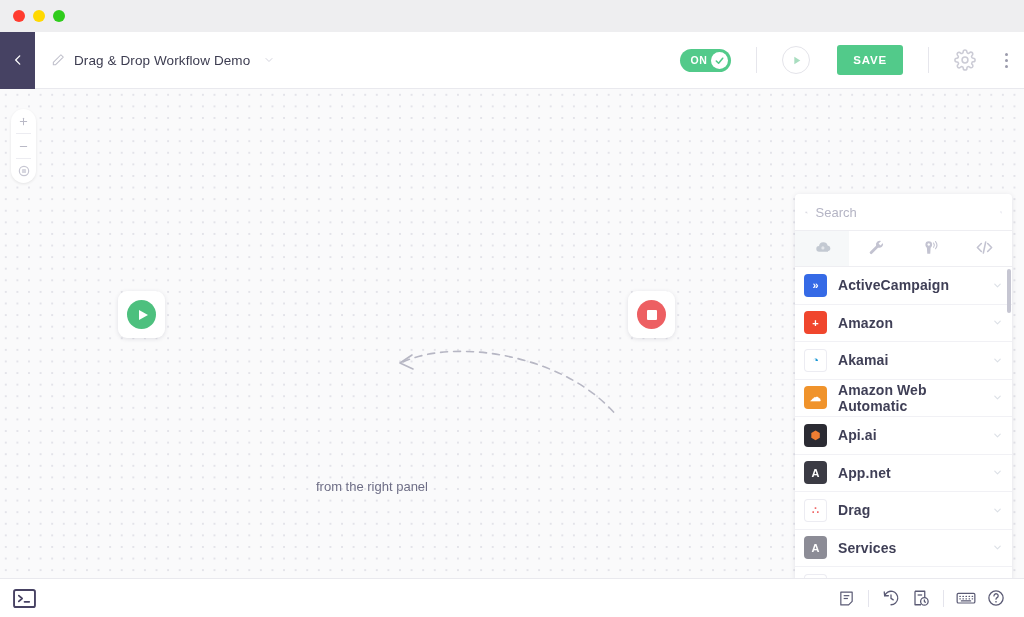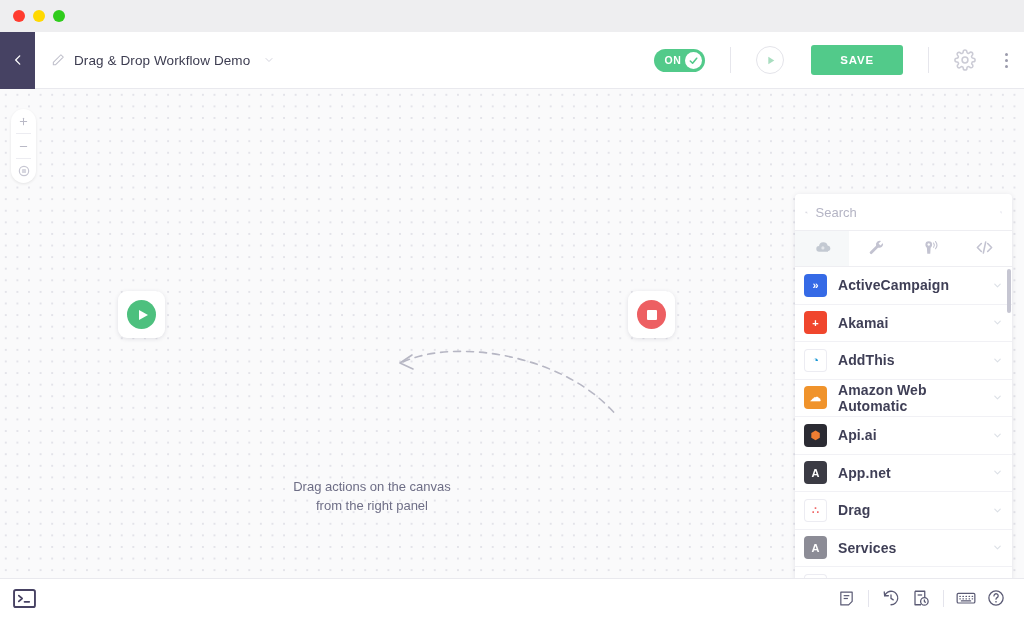--- a/index.html
+++ b/index.html
@@ -45,21 +45,21 @@
     width: 17px; height: 17px; border-radius: 50%; background: #fff;
     display: flex; align-items: center; justify-content: center;
   }
   .divider-v { width: 1px; height: 26px; background: #e6e6ec; margin: 0 17px; }
   .play-circle {
     width: 28px; height: 28px; border-radius: 50%; border: 1px solid #e4e4ea;
     display: flex; align-items: center; justify-content: center; cursor: pointer;
   }
   .save-btn {
     margin-left: 19px; background: #52ca8a; color: #fff; border: none; border-radius: 3px;
-    height: 30px; padding: 0 29px; font-size: 11.5px; font-weight: 700; letter-spacing: .8px;
+    height: 30px; padding: 0 16px; font-size: 11.5px; font-weight: 700; letter-spacing: .8px;
     font-family: "Liberation Sans", sans-serif; cursor: pointer;
   }
   .gear-btn { width: 22px; height: 22px; cursor: pointer; opacity: .45; }
   .kebab { display: flex; flex-direction: column; gap: 3px; margin-left: 17px; cursor: pointer; padding: 4px; }
   .kebab span { width: 3px; height: 3px; border-radius: 50%; background: #9b9bac; }
 
   
   .canvas {
     position: absolute; top: 89px; left: 0; width: 1024px; height: 489px;
     background-color: #fafafb;
@@ -246,21 +246,20 @@
       </div>
     </div>
 
     <div class="node stop">
       <div class="circle-badge red">
         <div class="sq-white"></div>
       </div>
     </div>
 
     <div class="hint">
-      <div>Drag actions on the canvas</div>
       <div>from the right panel</div>
     </div>
 
     <div class="panel">
 
       <div class="panel-search">
         <svg width="13" height="13" viewBox="0 0 24 24" fill="none" stroke="#b9b9c8" stroke-width="2.2" stroke-linecap="round">
           <circle cx="10.5" cy="10.5" r="6.5"></circle>
             <line x1="15.5" y1="15.5" x2="21" y2="21"></line>
         </svg>
@@ -302,28 +301,28 @@
         <div class="scroll-thumb"></div>
       <div class="app-row">
             <div class="app-icon" style="background: rgb(53, 106, 230); color: rgb(255, 255, 255);">»</div>
             <span class="app-name">ActiveCampaign</span>
             <svg class="row-chev" viewBox="0 0 24 24" fill="none" stroke="#9aa7b8" stroke-width="2.4" stroke-linecap="round" stroke-linejoin="round">
               <polyline points="6 9 12 15 18 9"></polyline>
             </svg>
           </div>
           <div class="app-row">
             <div class="app-icon" style="background: rgb(240, 70, 45); color: rgb(255, 255, 255);">+</div>
+            <span class="app-name">Amazon</span>
+            <svg class="row-chev" viewBox="0 0 24 24" fill="none" stroke="#9aa7b8" stroke-width="2.4" stroke-linecap="round" stroke-linejoin="round">
+              <polyline points="6 9 12 15 18 9"></polyline>
+            </svg>
+          </div>
+          <div class="app-row">
+            <div class="app-icon" style="background: rgb(255, 255, 255); color: rgb(24, 151, 212); box-shadow: rgb(236, 236, 242) 0px 0px 0px 1px inset;">◔</div>
             <span class="app-name">Akamai</span>
-            <svg class="row-chev" viewBox="0 0 24 24" fill="none" stroke="#9aa7b8" stroke-width="2.4" stroke-linecap="round" stroke-linejoin="round">
-              <polyline points="6 9 12 15 18 9"></polyline>
-            </svg>
-          </div>
-          <div class="app-row">
-            <div class="app-icon" style="background: rgb(255, 255, 255); color: rgb(24, 151, 212); box-shadow: rgb(236, 236, 242) 0px 0px 0px 1px inset;">◔</div>
-            <span class="app-name">AddThis</span>
             <svg class="row-chev" viewBox="0 0 24 24" fill="none" stroke="#9aa7b8" stroke-width="2.4" stroke-linecap="round" stroke-linejoin="round">
               <polyline points="6 9 12 15 18 9"></polyline>
             </svg>
           </div>
           <div class="app-row">
             <div class="app-icon" style="background: rgb(240, 147, 43); color: rgb(255, 255, 255);">☁</div>
             <span class="app-name">Amazon Web Automatic</span>
             <svg class="row-chev" viewBox="0 0 24 24" fill="none" stroke="#9aa7b8" stroke-width="2.4" stroke-linecap="round" stroke-linejoin="round">
               <polyline points="6 9 12 15 18 9"></polyline>
             </svg>

